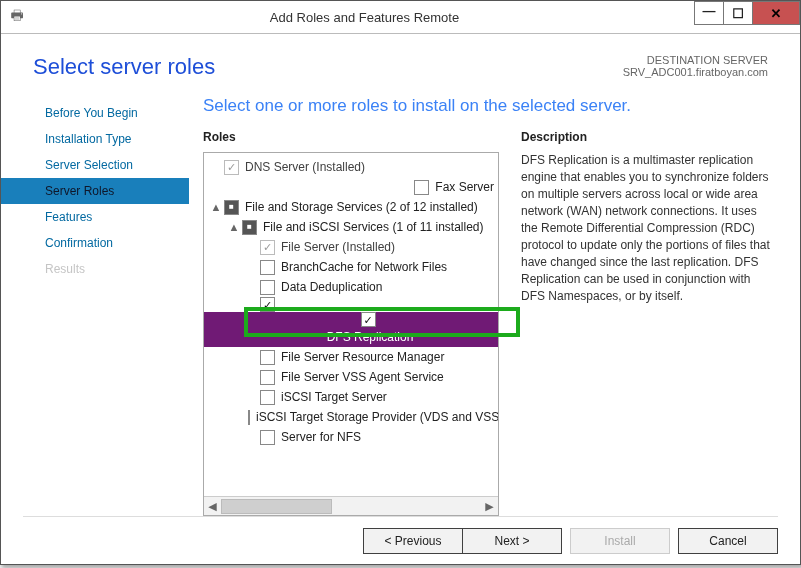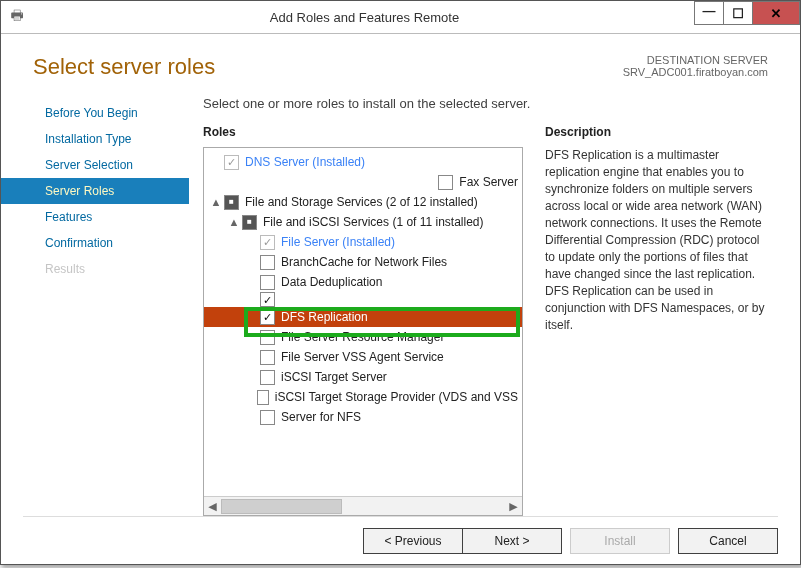--- a/index.html
+++ b/index.html
@@ -66,21 +66,21 @@
   }
   .header {
     padding: 20px 32px 8px 32px;
     display: flex;
     justify-content: space-between;
     align-items: flex-start;
   }
   .heading {
     font-size: 22px;
     font-weight: 300;
-    color: #a16207;
+    color: #1d4ed8;
   }
   .dest {
     text-align: right;
     font-size: 11px;
     color: #666;
   }
   .dest .label { color:#666; }
   .dest .host  { color:#666; }
   .body {
     flex: 1;
@@ -94,45 +94,45 @@
   }
   .nav-item {
     padding: 3px 0 3px 44px;
     color: #0369a1;
     cursor: pointer;
     font-size: 12px;
     line-height: 20px;
   }
   .nav-item.selected {
     background: #197fbb;
-    color: #fef9c3;
+    color: #0f172a;
   }
   .nav-item.disabled {
     color: #c5c5c5;
   }
   .main {
     flex: 1;
     padding: 0 10px 0 4px;
     display: flex;
     flex-direction: column;
     overflow: hidden;
   }
   .instr {
-    font-size: 13px;
+    font-size: 17px;
     padding: 2px 0 14px 10px;
-    color: #404040;
+    color: #3b82f6;
   }
   .cols {
     flex: 1;
     display: flex;
     gap: 22px;
     overflow: hidden;
     padding-left: 10px;
   }
-  .col-left { width: 320px; display:flex; flex-direction:column; }
+  .col-left { width: 296px; display:flex; flex-direction:column; }
   .col-right{ flex: 1; padding-right:18px; }
   .col-title { font-weight: 600; margin-bottom: 8px; }
   .roles-box {
     flex: 1;
     border: 1px solid #aaa;
     background: #fff;
     overflow: hidden;
     display: flex; flex-direction: column;
     min-height: 0;
   }
@@ -159,24 +159,25 @@
     margin: 0 6px 0 2px;
     display: inline-flex; align-items:center; justify-content:center;
     font-size: 11px;
     background:#fff;
   }
   .cb.checked::after { content:"✓"; color:#0a0a0a; }
   .cb.partial { background:#555; }
   .cb.partial::after{ content:"■"; color:#fff; font-size:8px; }
   .cb.disabled { border-color:#bbb; }
   .cb.disabled.checked::after{ color:#999; }
-  .node.disabled { color:#3b82f6; }
+  .node.disabled { color:#404040; }
   .node.selected {
-    background:#c2410c;
+    background:#701a75;
     color:#fff;
+    flex-direction:column;
   }
   .green-outline {
     position:absolute;
     pointer-events:none;
     border:4px solid #1cab1c;
   }
   .hscroll {
     height:18px;
     border-top:1px solid #ccc;
     background:#f2f2f2;

